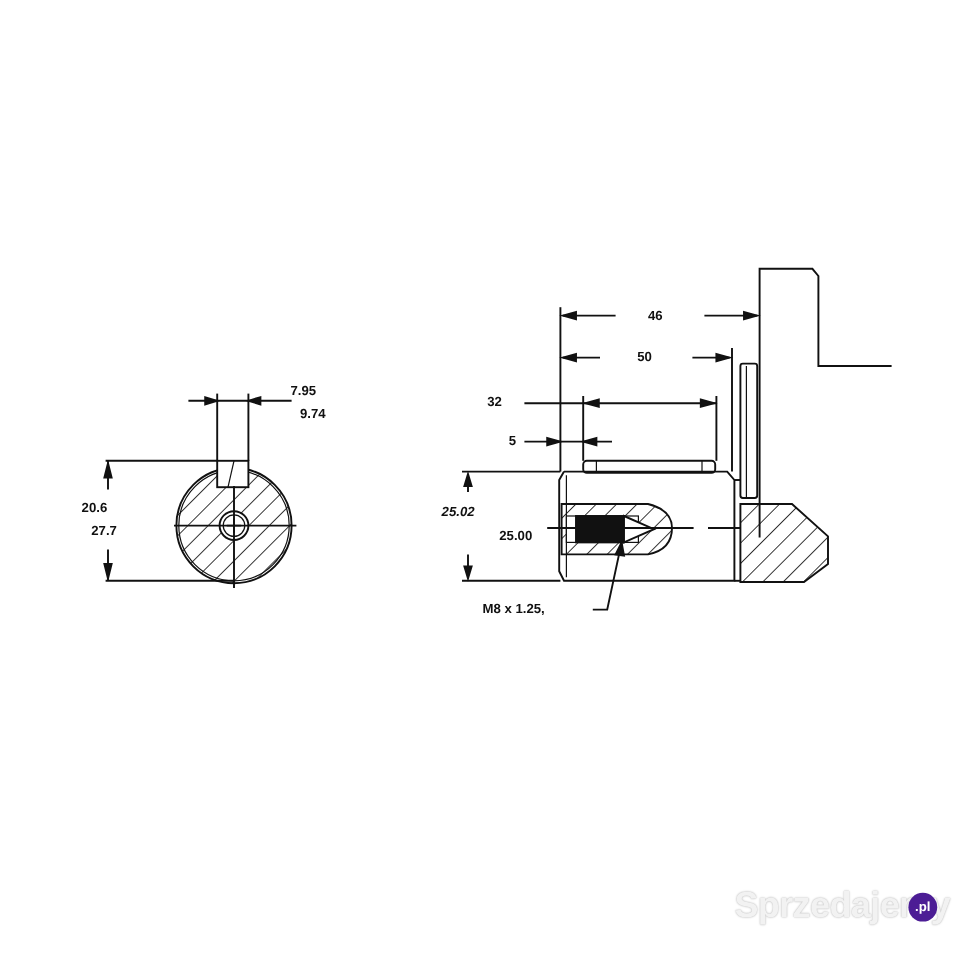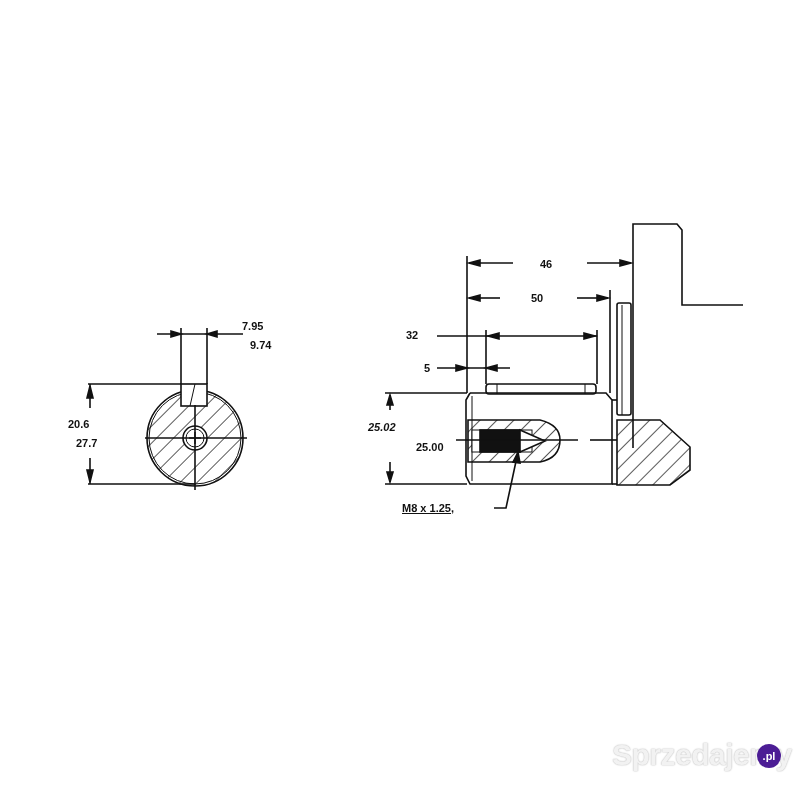--- a/index.html
+++ b/index.html
@@ -118,16 +118,16 @@
 <div class="dim-text" style="left:250px; top:337px;">9.74</div>
 <div class="dim-text" style="left:68px; top:416px;">20.6</div>
 <div class="dim-text" style="left:76px; top:435px;">27.7</div>
 
 <div class="dim-text" style="left:540px; top:256px;">46</div>
 <div class="dim-text" style="left:531px; top:290px;">50</div>
 <div class="dim-text" style="left:406px; top:327px;">32</div>
 <div class="dim-text" style="left:424px; top:360px;">5</div>
 <div class="dim-text" style="left:368px; top:419px;font-style:italic;">25.02</div>
 <div class="dim-text" style="left:368px; top:439px;margin-left:48px;">25.00</div>
-<div class="dim-text" style="left:402px; top:500px;text-decoration:underline;">M8 x 1.25,</div>
+<div class="dim-text" style="left:402px; top:500px;">M8 x 1.25,</div>
 
 <div class="watermark">Sprzedajemy</div>
 <div class="wm-badge">.pl</div>
 
 </body></html>

